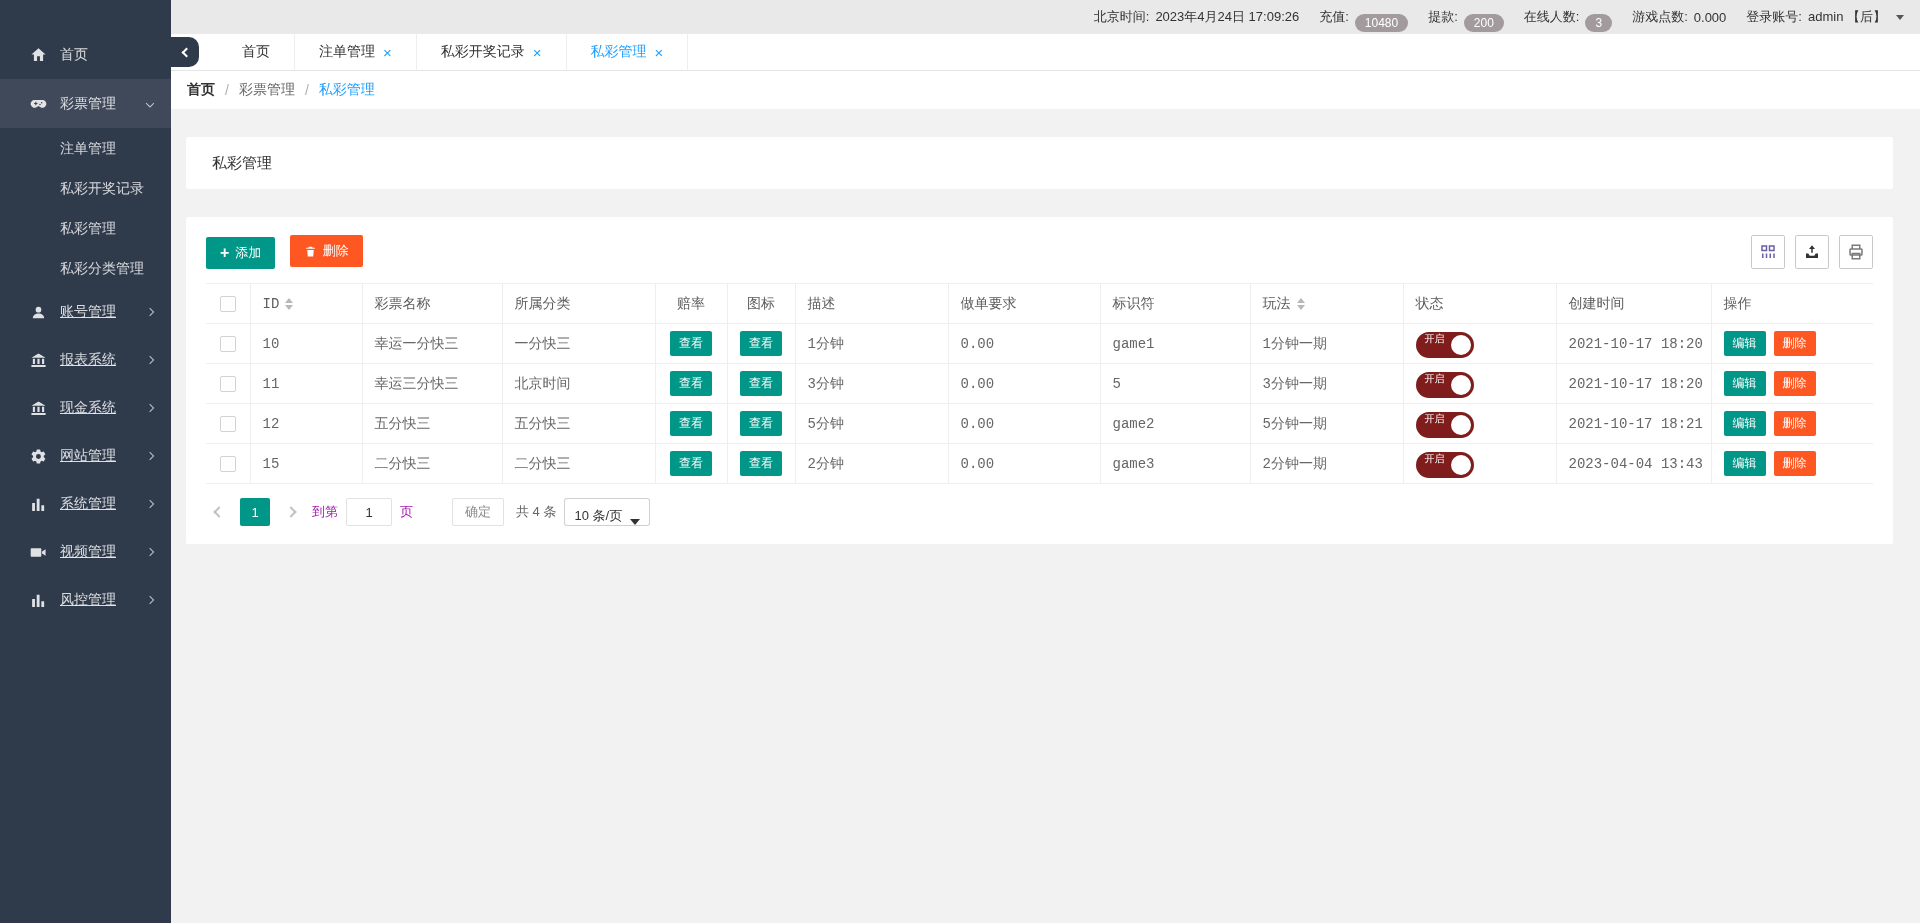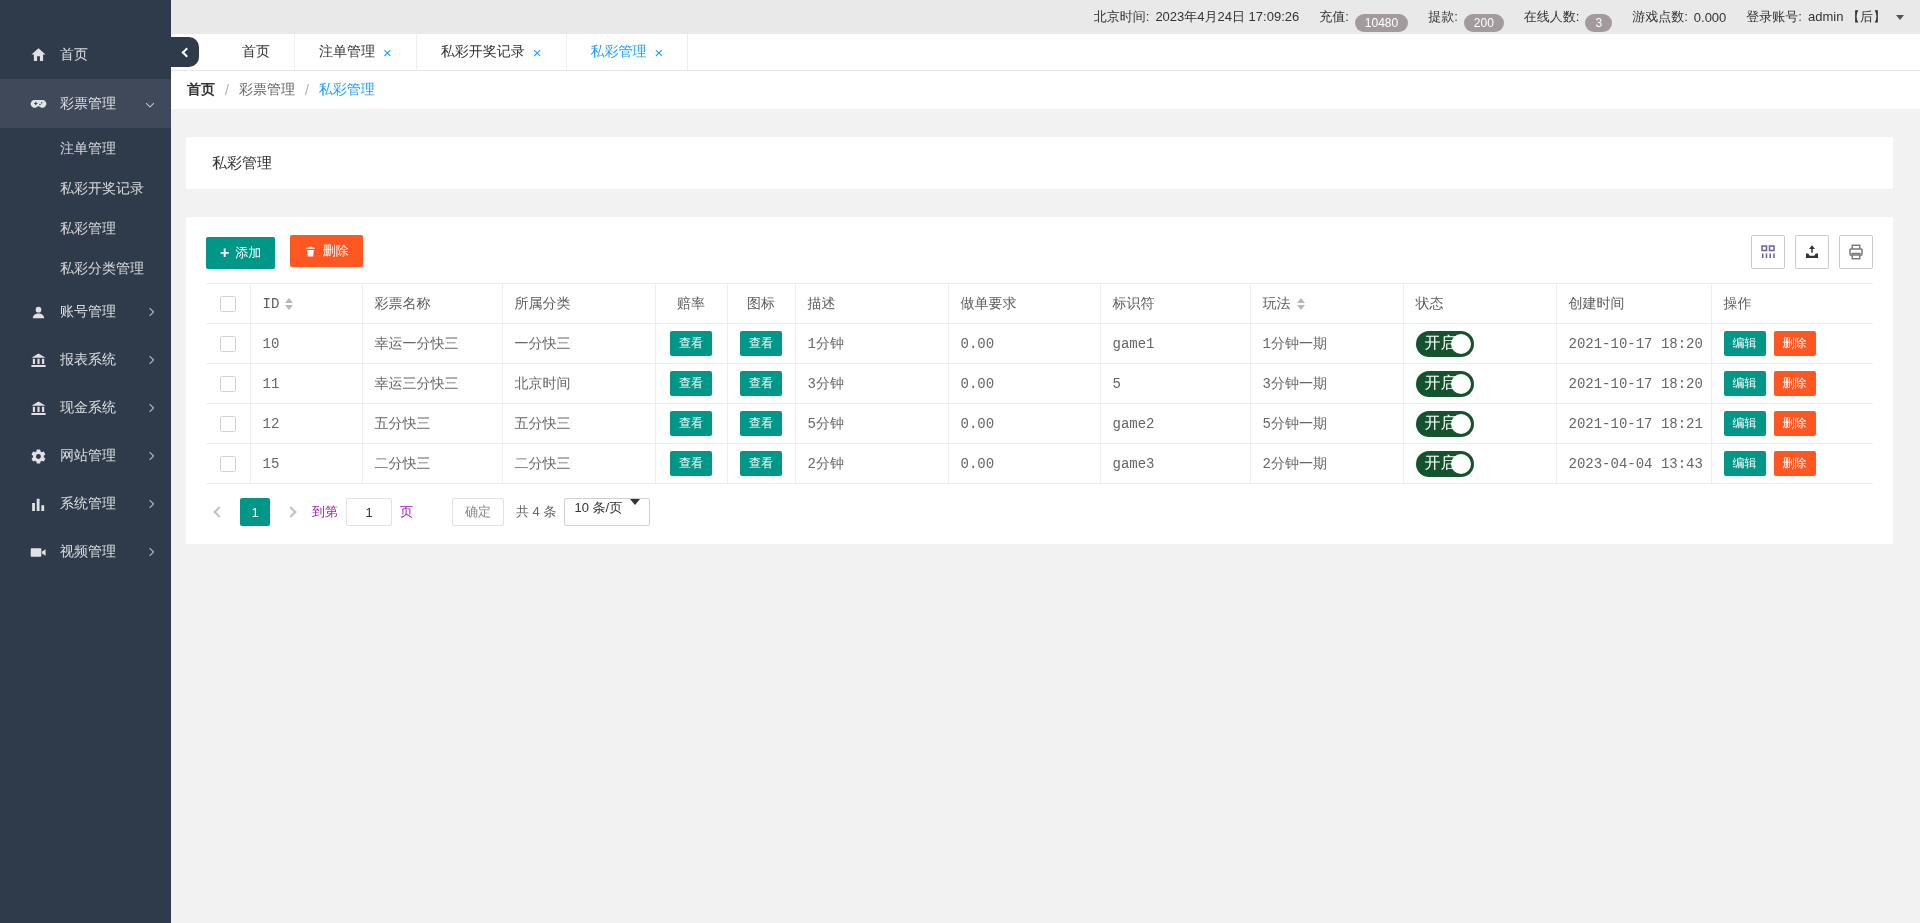--- a/index.html
+++ b/index.html
@@ -13,21 +13,21 @@
     font-size:14px; cursor:pointer; position:relative; padding-left:30px; }
   .side-item.active { background:rgba(255,255,255,.08); }
   .side-item .micon { width:17px; height:17px; margin-right:13px; flex:0 0 17px; display:flex; align-items:center; }
   .side-item .micon svg { width:17px; height:17px; fill:rgba(255,255,255,.85); }
   .chev { width:6px; height:6px; border-right:1.5px solid rgba(255,255,255,.7);
     border-bottom:1.5px solid rgba(255,255,255,.7); position:absolute; right:18px; top:50%; }
   .chev.right { transform:translateY(-50%) rotate(-45deg); }
   .chev.down  { transform:translateY(-60%) rotate(45deg); }
   .submenu .sub-item { height:40px; line-height:40px; padding-left:60px; color:rgba(255,255,255,.8);
     font-size:14px; cursor:pointer; }
-  .side-item.post { height:48px; }
+  .side-item.post { height:48px;text-decoration:underline; }
 
   
   .main { margin-left:171px; height:662px; position:relative; }
 
   .topbar { height:34px; background:#e9e9e9; display:flex; align-items:center;
     justify-content:flex-end; padding-right:16px; font-size:13px; color:#333; gap:20px; }
   .top-group { display:flex; align-items:center; gap:6px; }
   .badge { background:#a39a9d; color:#fff; font-size:12px; padding:2px 10px; border-radius:9px;margin-top:11px; }
   .caret-down { width:0; height:0; border-left:4px solid transparent; border-right:4px solid transparent;
     border-top:5px solid #555; margin-left:4px; }
@@ -78,40 +78,40 @@
   .grid td { height:40px; color:#666; font-size:14px; }
   .col-center { text-align:center !important; }
   .cbx { display:inline-block; width:16px; height:16px; border:1px solid #d2d2d2; border-radius:2px;
     background:#fff; vertical-align:middle; cursor:pointer; }
   .sort { display:inline-flex; flex-direction:column; gap:2px; margin-left:6px; vertical-align:middle; cursor:pointer; }
   .sort .up { width:0;height:0;border-left:4px solid transparent;border-right:4px solid transparent;border-bottom:5px solid #b8b8b8; }
   .sort .dn { width:0;height:0;border-left:4px solid transparent;border-right:4px solid transparent;border-top:5px solid #b8b8b8; }
   .mini-btn { display:inline-block; background:#009688; color:#fff; font-size:12px;
     padding:4px 9px; border-radius:2px; border:none; cursor:pointer; font-family:inherit; }
   .mini-btn.orange { background:#FF5722; margin-left:8px; }
-  .toggle { display:inline-flex; align-items:center; width:58px; height:26px; border-radius:13px;
-    background:#14532d; color:#fff; font-size:16px; position:relative; padding-left:9px; cursor:pointer; }
+  .toggle { display:inline-flex; align-items:flex-start; width:58px; height:26px; border-radius:13px;
+    background:#7f1d1d; color:#fff; font-size:10px; position:relative; padding-left:9px; cursor:pointer; }
   .toggle .knob { position:absolute; right:3px; top:3px; width:20px; height:20px;
     border-radius:50%; background:#fff; }
 
   .pager { display:flex; align-items:center; margin-top:14px; gap:8px; font-size:13px; color:#666; }
   .pg-arrow { width:26px; height:28px; display:flex; align-items:center; justify-content:center; cursor:pointer; }
   .pg-arrow .a { width:8px; height:8px; border-left:2px solid #c2c2c2; border-bottom:2px solid #c2c2c2; }
   .pg-arrow .a.left { transform:rotate(45deg); }
   .pg-arrow .a.rightt { transform:rotate(-135deg); }
   .pg-cur { width:30px; height:28px; background:#009688; color:#fff; display:flex;
     align-items:center; justify-content:center; border-radius:2px; font-size:13px; }
   .pg-label { color:#a21caf; }
   .pg-input { width:46px; height:28px; border:1px solid #e2e2e2; border-radius:2px;
     text-align:center; font-size:13px; color:#333; font-family:inherit; }
   .pg-confirm { height:28px; padding:0 12px; border:1px solid #e2e2e2; background:#fff;
     color:#8a8a8a; border-radius:2px; font-size:13px; cursor:pointer; font-family:inherit;margin-left:31px; }
   .pg-total { color:#666; margin-left:4px; }
   .pg-select { height:28px; border:1px solid #8a8a8a66; border-radius:3px; display:flex;
-    align-items:flex-start; gap:8px; padding:0 9px; color:#333; cursor:pointer; background:#fff; }
+    align-items:flex-end; gap:8px; padding:0 9px; color:#333; cursor:pointer; background:#fff; }
   .pg-select .caret { width:0;height:0;border-left:5px solid transparent;border-right:5px solid transparent;border-top:6px solid #333; }
 </style>
 </head>
 <body>
 
 <div class="sidebar">
   <div class="side-item">
     <span class="micon">
       <svg viewBox="0 0 24 24">
           <path d="M12 3 L22 12 H18.5 V21 H14 V14.5 H10 V21 H5.5 V12 H2 Z"></path>
@@ -191,20 +191,29 @@
   <div class="side-item post">
     <span class="micon">
       <svg viewBox="0 0 24 24">
           <path d="M2 6h13a1 1 0 0 1 1 1v10a1 1 0 0 1-1 1H2a1 1 0 0 1-1-1V7a1 1 0 0 1 1-1zm15 4.5 5-3v9l-5-3z"></path>
         </svg>
     </span>
     <span>视频管理</span>
     <span class="chev right"></span>
   </div>
 
+  <div class="side-item post">
+    <span class="micon">
+      <svg viewBox="0 0 24 24">
+          <path d="M3 10h4v11H3z M9.5 4h4v17h-4z M16 13h4v8h-4z"></path>
+        </svg>
+    </span>
+    <span>风控管理</span>
+    <span class="chev right"></span>
+  </div>
 </div>
 
 <div class="main">
 
   <div class="topbar">
     <div class="top-group">
       <span>北京时间:</span>
       <span>2023年4月24日 17:09:26</span>
     </div>
     <div class="top-group">

